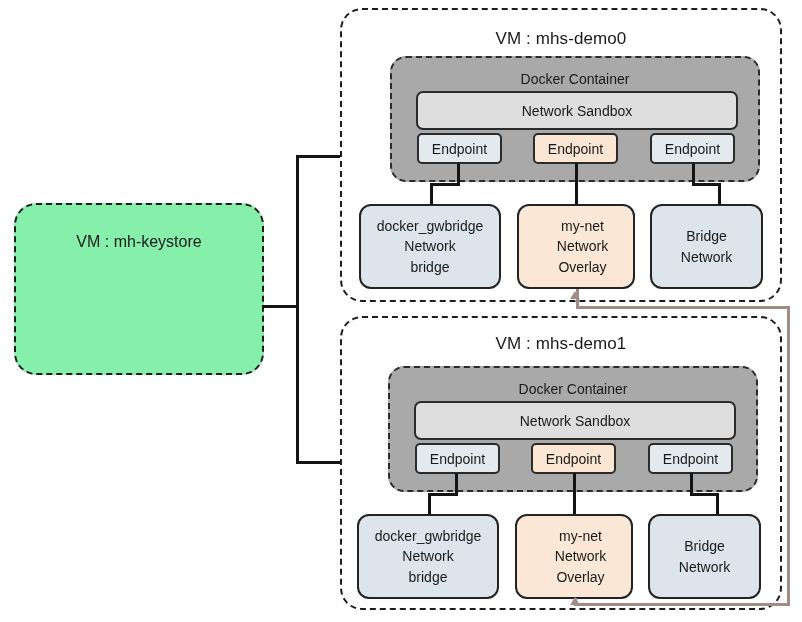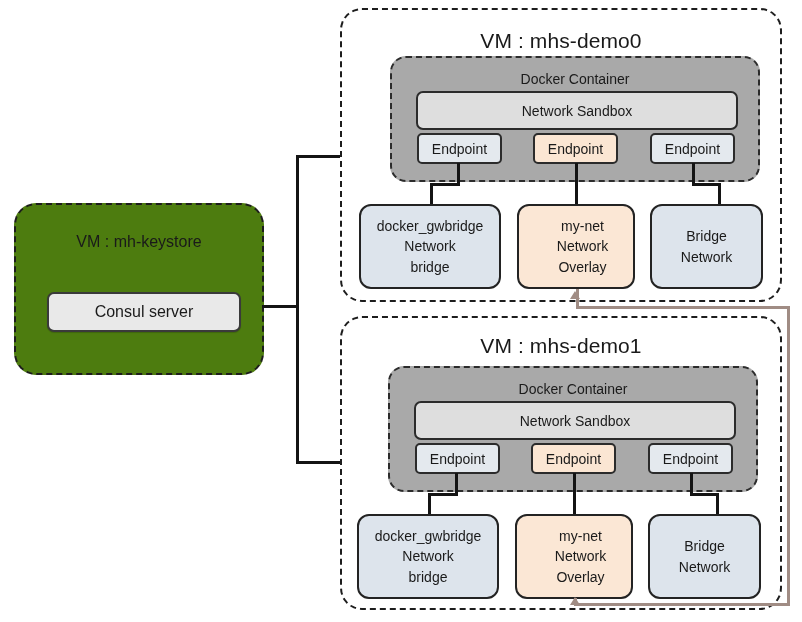--- a/index.html
+++ b/index.html
@@ -19,29 +19,29 @@
 
   .vm-box{
     border:2px dashed #1d1d1d;
     border-radius:22px;
     background:#ffffff;
   }
   .vm-title{
     position:absolute;
     left:0;right:0;
     text-align:center;
-    font-size:21px;
+    font-size:17px;
     color:#1a1a1a;
     letter-spacing:.1px;
   }
 
   .keystore-box{
     border:2px dashed #1d1d1d;
     border-radius:22px;
-    background:#4d7c0f;
+    background:#86efac;
   }
   .keystore-title{
     position:absolute;left:0;right:0;text-align:center;
     font-size:16px;color:#1a1a1a;
   }
 
   .consul-box{
     border:2px solid #3a3a3a;
     border-radius:7px;
     background:#e9e9e9;
@@ -132,21 +132,20 @@
     font-family:"DejaVu Sans",sans-serif;
   }
 </style>
 </head>
 <body>
 
 <div id="canvas">
 
   <div class="box keystore-box" style="left:14px;top:203px;width:250px;height:172px;">
     <div class="keystore-title" style="top:28px;">VM : mh-keystore</div>
-    <div class="consul-box" style="position:absolute;left:31px;top:87px;width:190px;height:36px;">Consul server</div>
   </div>
 
   <div class="wire h" style="left:262px;top:305px;width:36px;"></div>
   <div class="wire v" style="left:296px;top:155px;height:152px;"></div>
   <div class="wire v" style="left:296px;top:305px;height:159px;"></div>
   <div class="wire h" style="left:296px;top:155px;width:46px;"></div>
   <div class="wire h" style="left:296px;top:461px;width:46px;"></div>
 
   <div class="box vm-box" style="left:340px;top:8px;width:442px;height:294px;">
     <div class="vm-title" style="top:19px;">VM : mhs-demo0</div>

